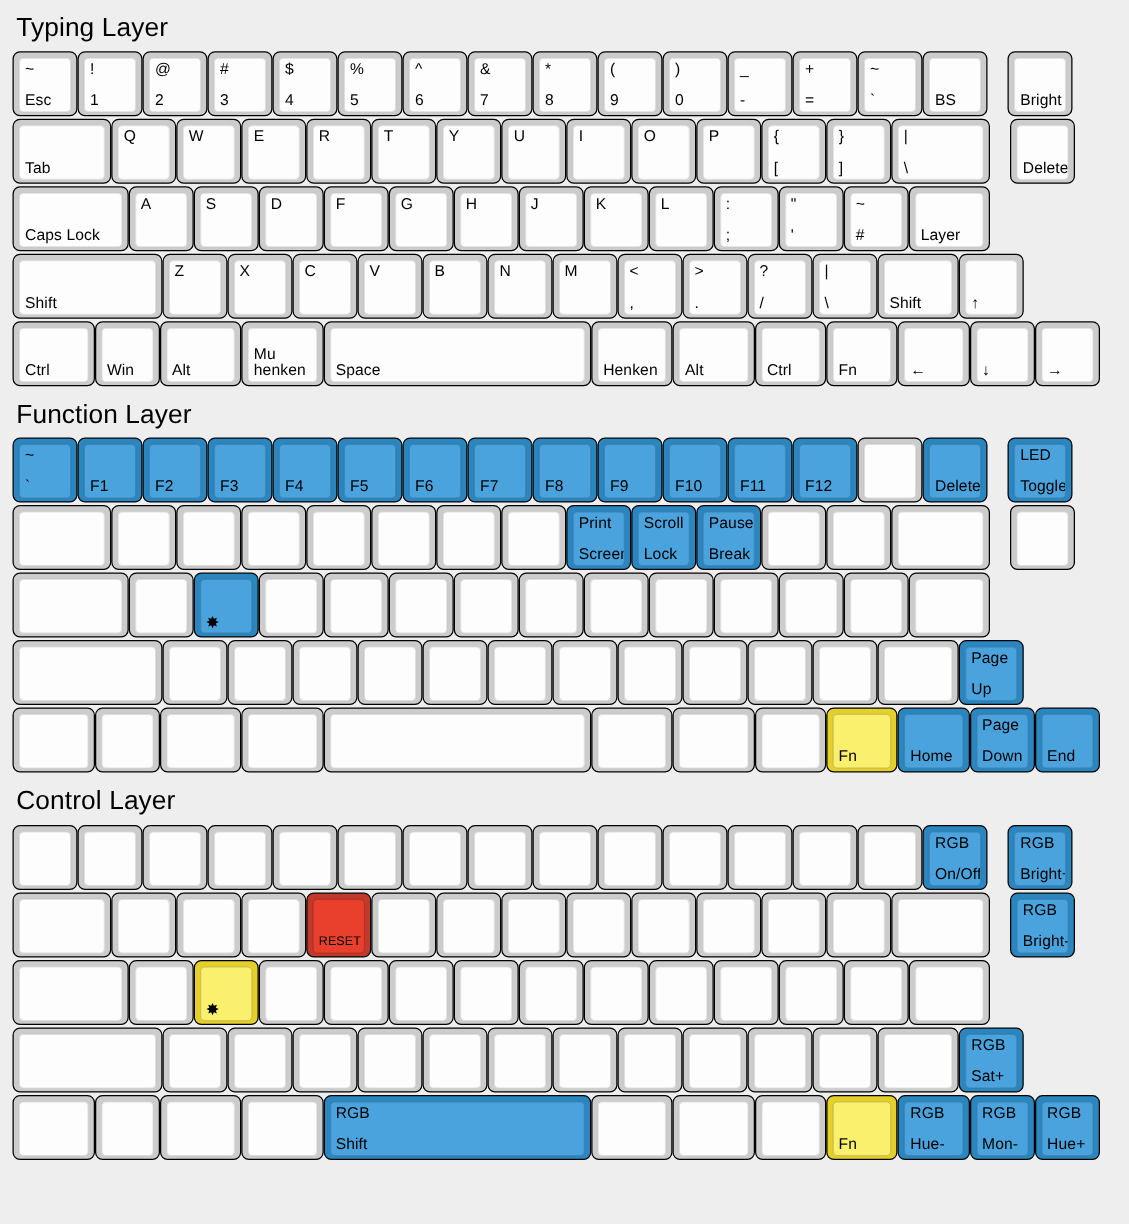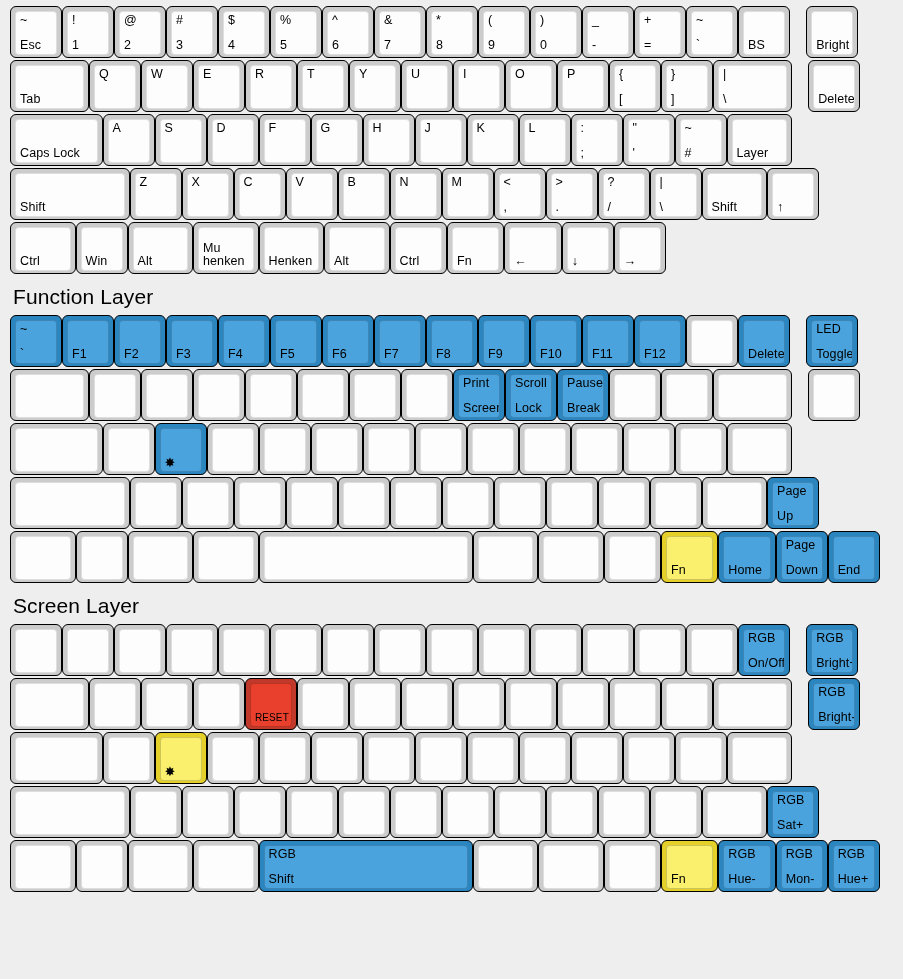--- a/index.html
+++ b/index.html
@@ -101,20 +101,21 @@
 
   
   .key{width:calc(var(--u) * var(--w, 1) - var(--gap));}
   .spacer{width:calc(var(--u) * var(--w, 1));}
 </style>
 </head>
 <body>
 
 <div class="page">
     <div class="layer">
+      <div class="layer-title">Typing Layer</div>
       <div class="rows">
         <div class="krow">
           <div class="key" style="--w: 1;">
             <div class="cap">
               <span class="lbl top">~</span>
               <span class="lbl bot">Esc</span>
             </div>
           </div>
           <div class="key" style="--w: 1;">
             <div class="cap">
@@ -451,20 +452,25 @@
           </div>
           <div class="key single" style="--w: 1.25;">
             <div class="cap">
               <span class="lbl bot">Alt</span>
             </div>
           </div>
           <div class="key single" style="--w: 1.25;">
             <div class="cap">
               <span class="lbl bot">Mu
 henken</span>
+            </div>
+          </div>
+          <div class="key single" style="--w: 4;">
+            <div class="cap">
+              <span class="lbl bot">Space</span>
             </div>
           </div>
           <div class="key single" style="--w: 1.25;">
             <div class="cap">
               <span class="lbl bot">Henken</span>
             </div>
           </div>
           <div class="key single" style="--w: 1.25;">
             <div class="cap">
               <span class="lbl bot">Alt</span>
@@ -777,21 +783,21 @@
           </div>
           <div class="key blue single" style="--w: 1;">
             <div class="cap">
               <span class="lbl bot">End</span>
             </div>
           </div>
         </div>
       </div>
     </div>
     <div class="layer">
-      <div class="layer-title">Screen Layer</div>
+      <div class="layer-title">Control Layer</div>
       <div class="rows">
         <div class="krow">
           <div class="key blank" style="--w: 1;">
             <div class="cap"></div>
           </div>
           <div class="key blank" style="--w: 1;">
             <div class="cap"></div>
           </div>
           <div class="key blank" style="--w: 1;">
             <div class="cap"></div>

